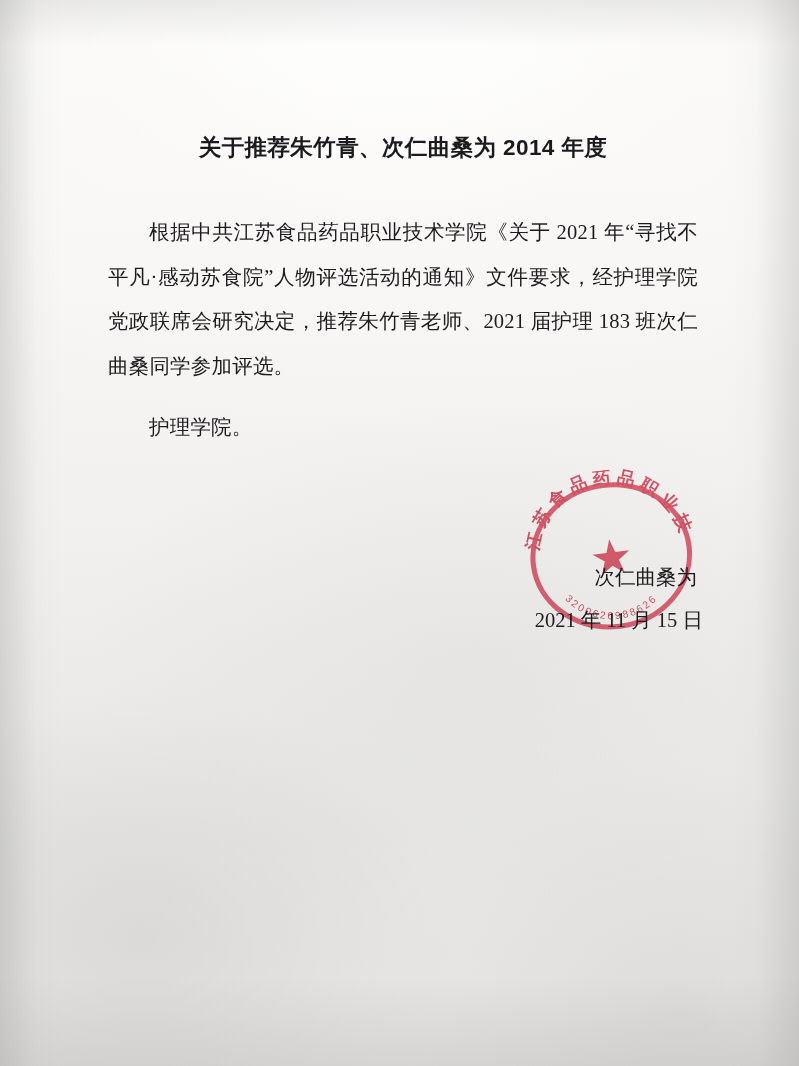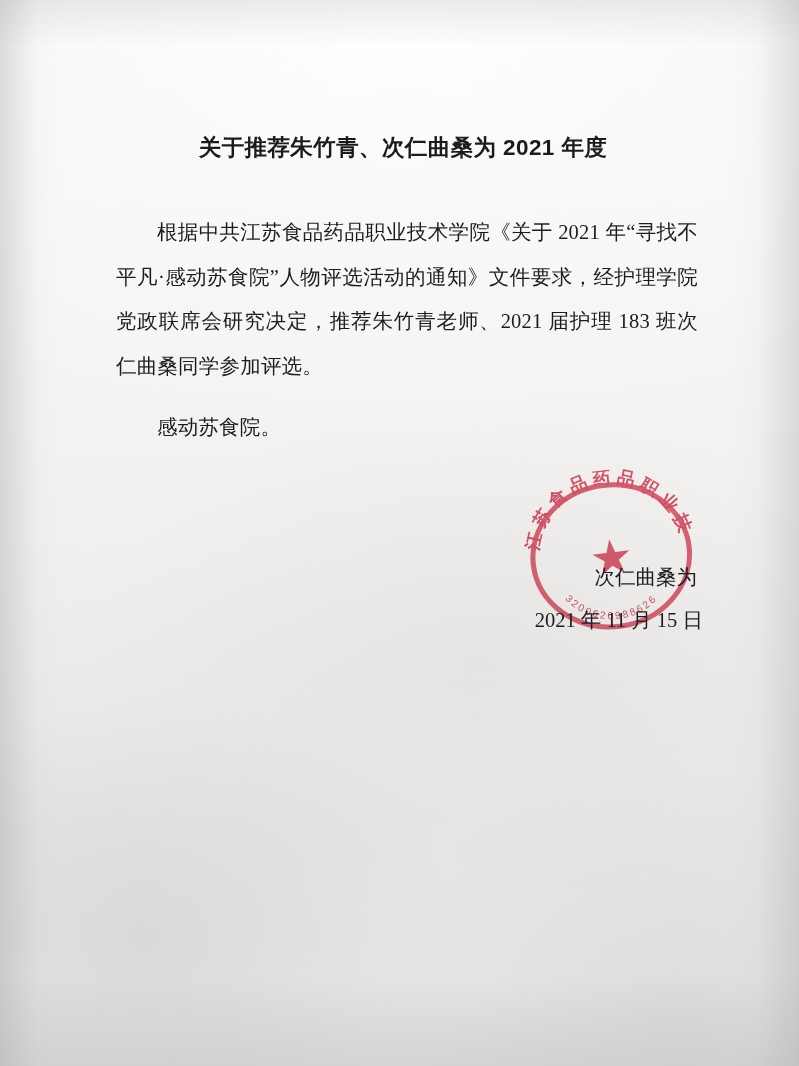--- a/index.html
+++ b/index.html
@@ -73,21 +73,21 @@
     margin-top: 40px;
     font-size: 20.5px;
     color: #1c1c20;
     line-height: 2.18;
     text-align: justify;
     text-justify: inter-ideograph;
     letter-spacing: 0.2px;
   }
   .para {
     text-indent: 2em;
-    margin: 0 0 12px 8px;
+    margin: 0 0 12px 0;
   }
   .para.second {
     margin-top: 16px;
   }
 
   
   .sign-block {
     position: absolute;
     right: 96px;
     top: 556px;
@@ -133,26 +133,26 @@
 
   <div class="paper"></div>
   <div class="edge-shade-top"></div>
   <div class="edge-shade-left"></div>
   <div class="edge-shade-right"></div>
   <div class="edge-shade-bottom"></div>
 
   <div class="doc">
 
     <div class="title">
-      <div class="line1">关于推荐朱竹青、次仁曲桑为 2021 年度</div>
+      <div class="line1">关于推荐朱竹青、次仁曲桑为 2014 年度</div>
     </div>
 
     <div class="body-text">
       <p class="para">根据中共江苏食品药品职业技术学院《关于 2021 年“寻找不平凡·感动苏食院”人物评选活动的通知》文件要求，经护理学院党政联席会研究决定，推荐朱竹青老师、2021 届护理 183 班次仁曲桑同学参加评选。</p>
-      <p class="para second">感动苏食院。</p>
+      <p class="para second">护理学院。</p>
     </div>
 
   </div>
 
   <div class="seal">
     <svg viewBox="0 0 200 180" xmlns="http://www.w3.org/2000/svg">
       <defs>
         <path id="arcTop" d="M 22,92 A 78,78 0 0 1 178,92"></path>
         <path id="arcBottom" d="M 32,92 A 68,68 0 0 0 168,92"></path>
       </defs>

